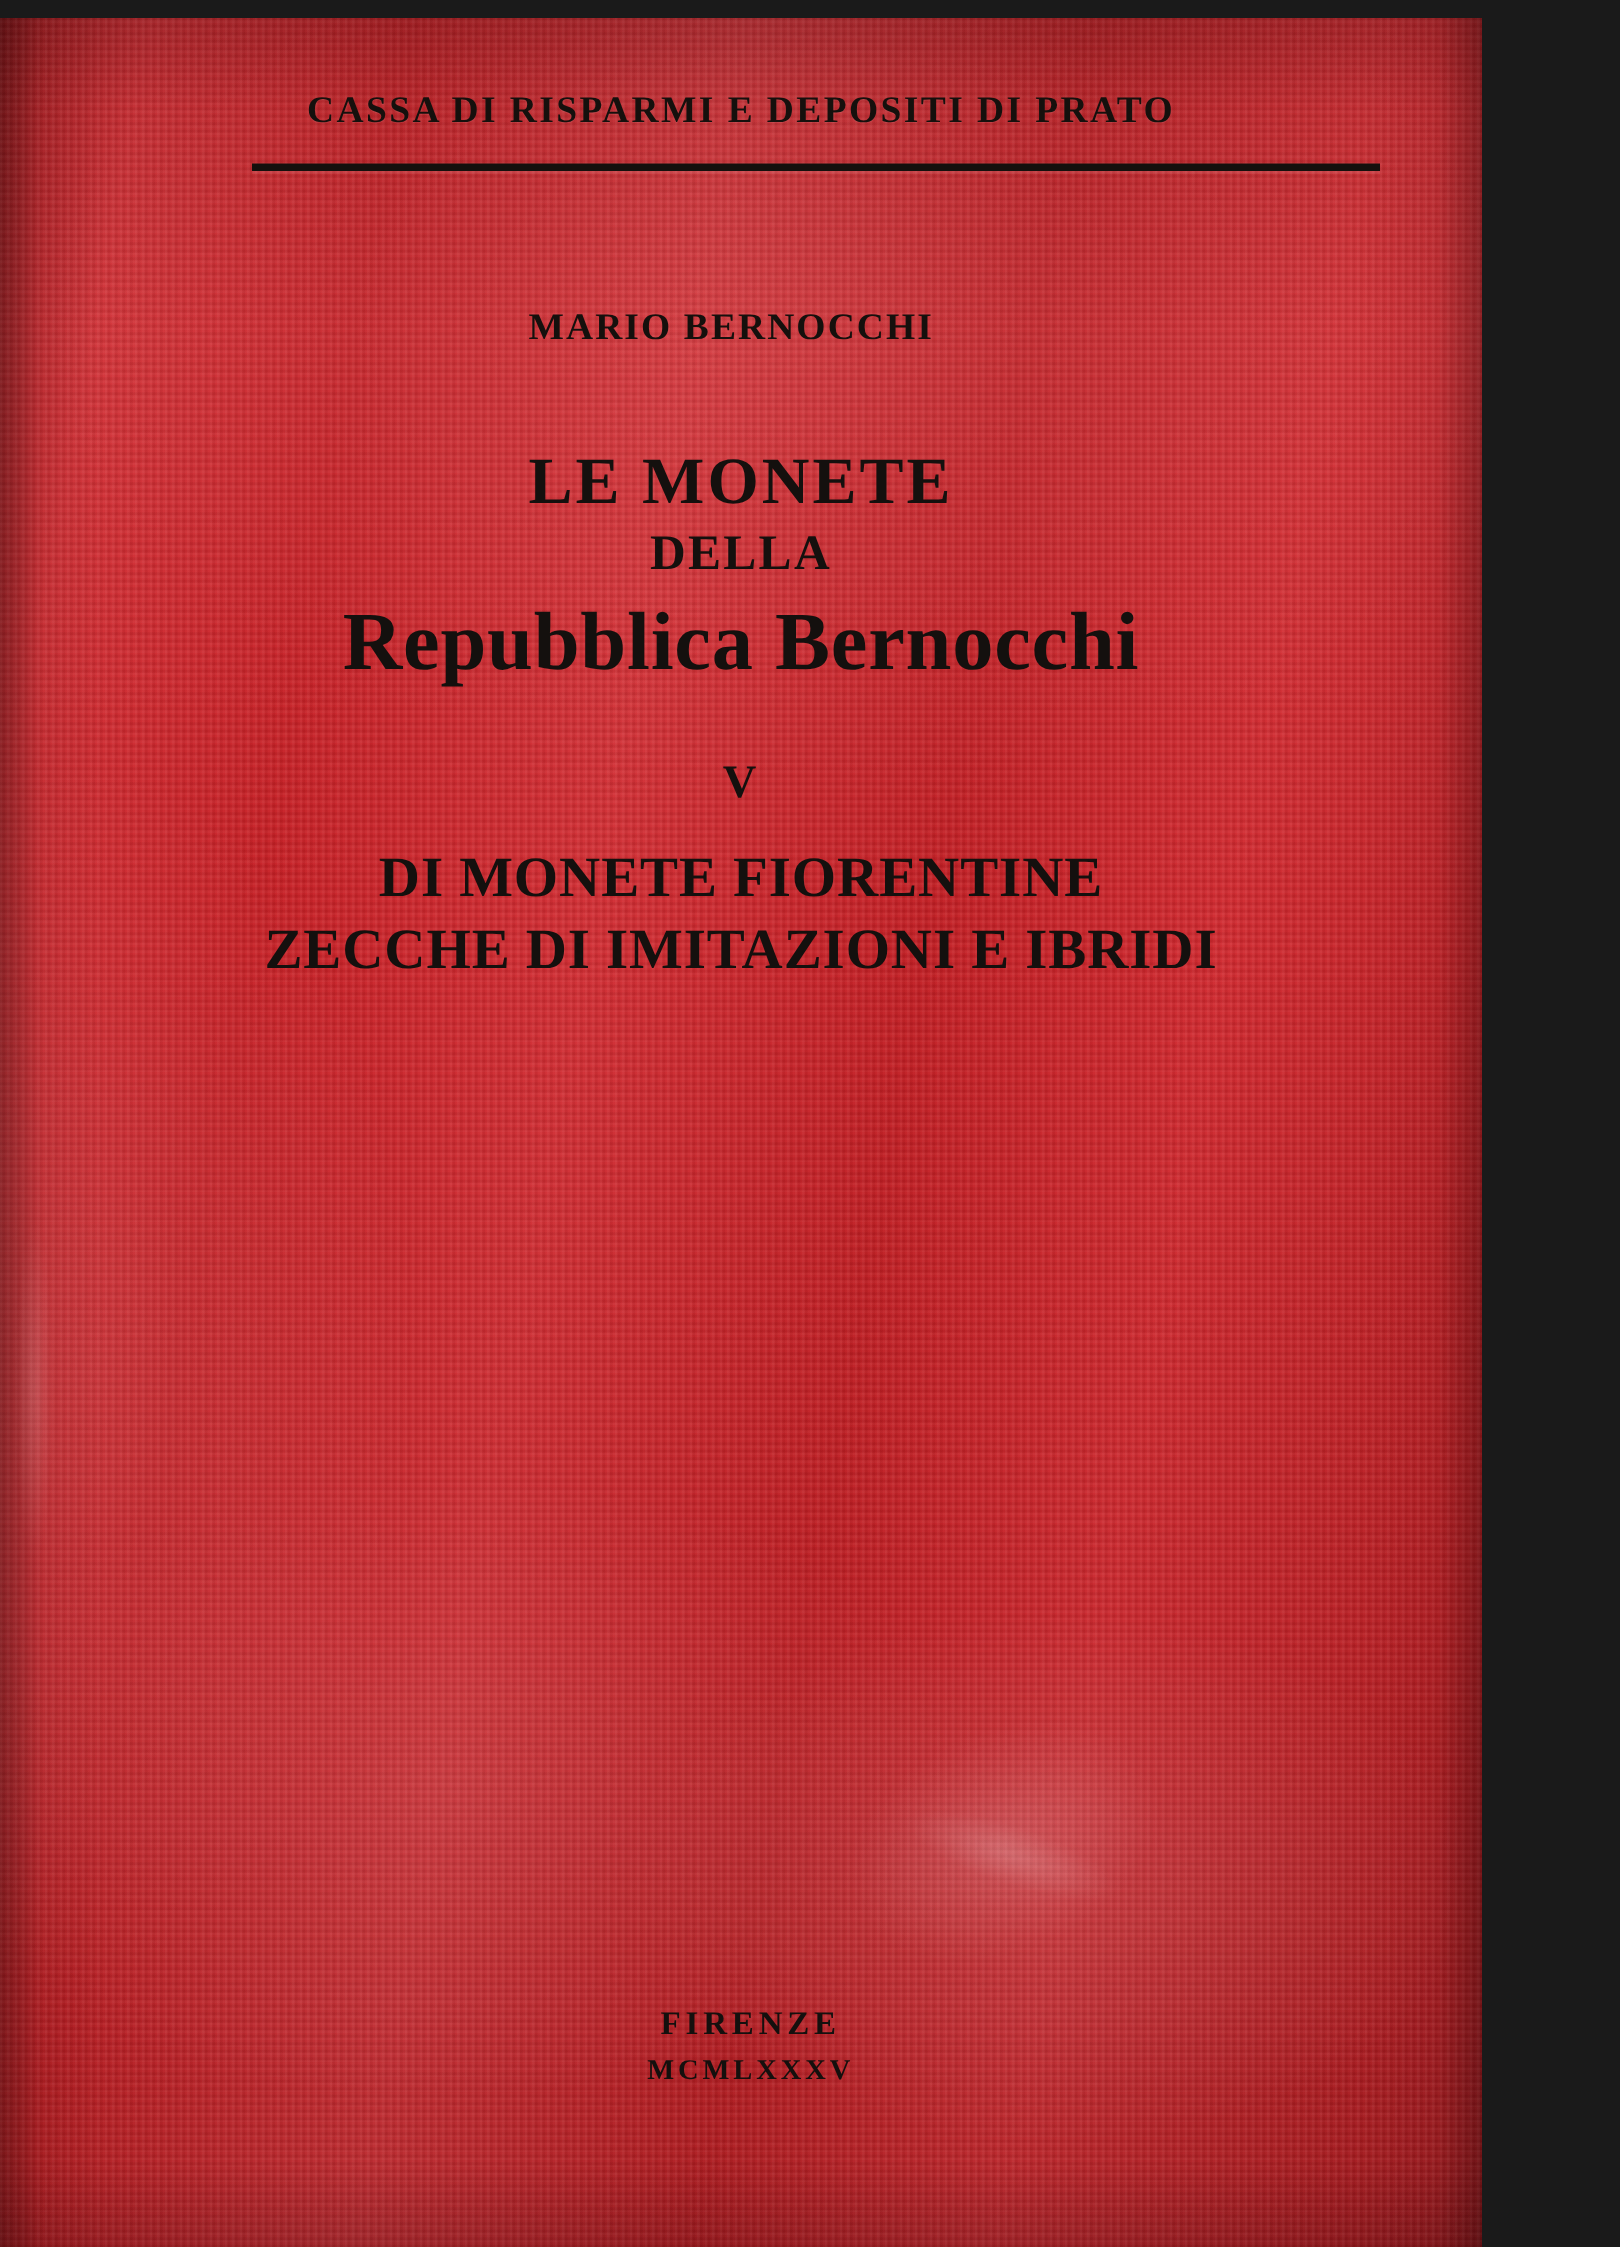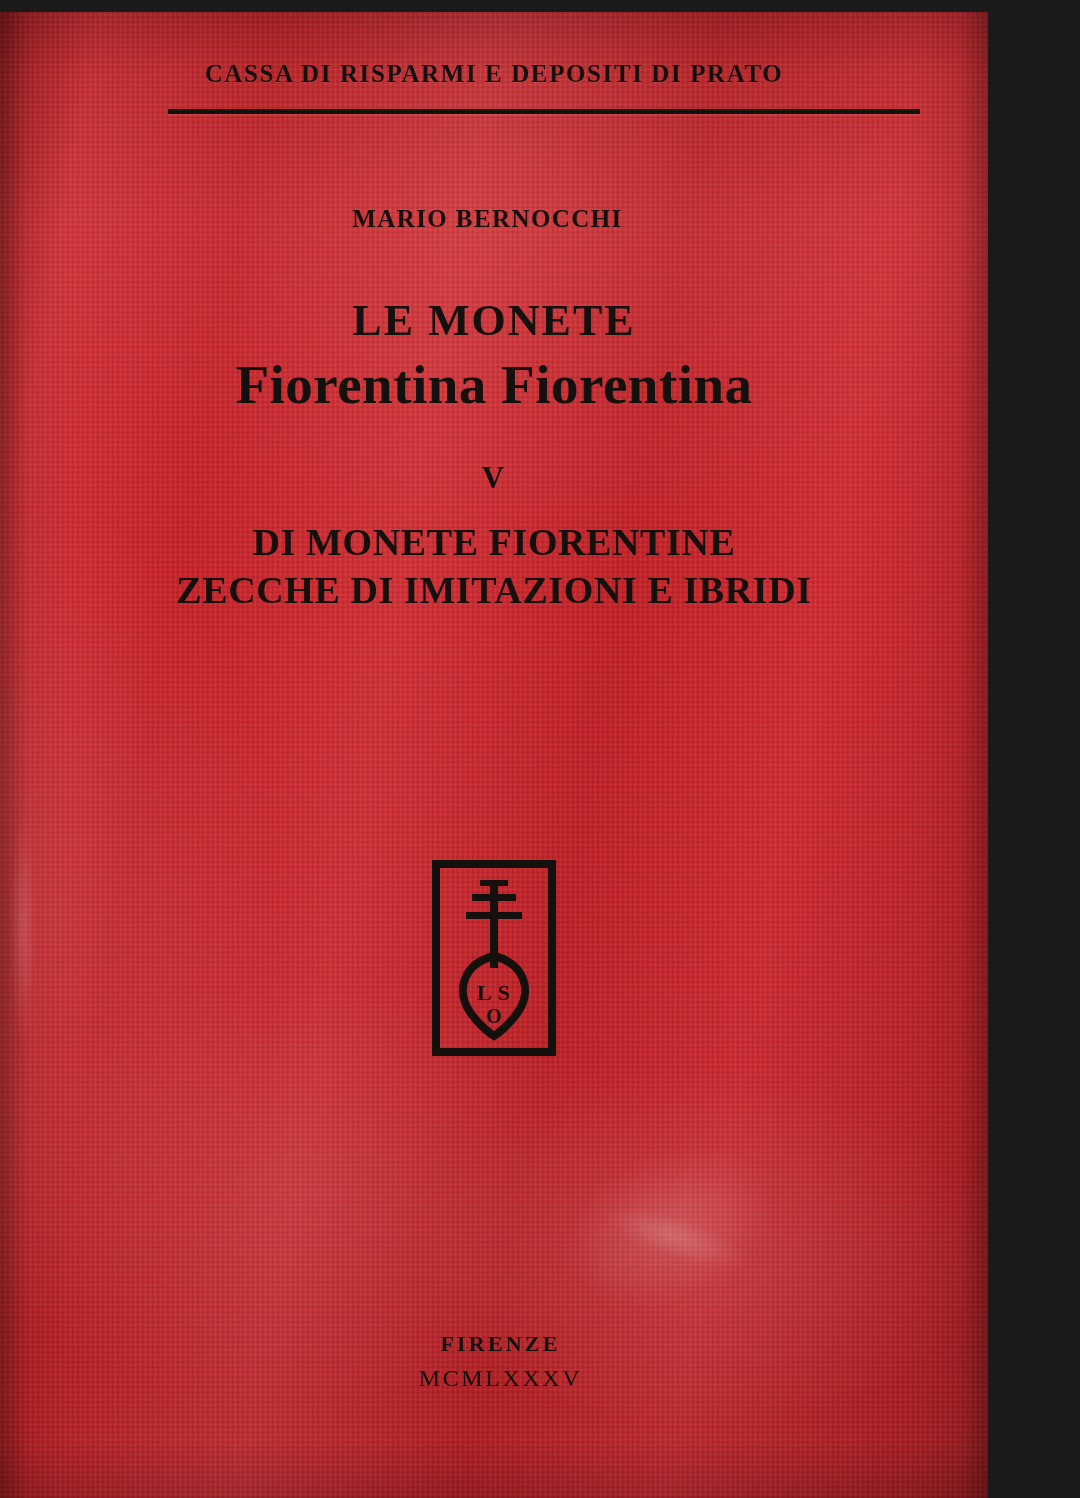--- a/index.html
+++ b/index.html
@@ -180,23 +180,23 @@
     text-transform: uppercase;
   }
   .imprint-name {
     font-size: 37px;
     letter-spacing: 1.2px;
     font-weight: bold;
     text-transform: uppercase;
     margin-top: 7px;
   }
   .imprint-year {
-    font-size: 24px;
+    font-size: 19px;
     letter-spacing: 2.6px;
-    font-weight: normal;
+    font-weight: bold;
     text-transform: uppercase;
     margin-top: 8px;
   }
 
   
   .scuff {
     position: absolute;
     pointer-events: none;
     z-index: 2;
     background: radial-gradient(ellipse at center, rgba(255,255,255,0.13), rgba(255,255,255,0) 70%);
@@ -218,44 +218,29 @@
   <div class="content">
 
     <div class="publisher-top">Cassa di Risparmi e Depositi di Prato</div>
 
     <div class="top-rule"></div>
 
     <div class="author">Mario Bernocchi</div>
 
     <div class="title-block">
       <div class="title-line-1">Le Monete</div>
-      <div class="title-line-2">Fiorentina Fiorentina</div>
+      <div class="title-della">della</div>
+      <div class="title-line-2">Repubblica Bernocchi</div>
       <div class="volume">V</div>
       <div class="subtitle">
         <div>di monete fiorentine</div>
         <div>Zecche di imitazioni e ibridi</div>
       </div>
     </div>
 
-    <div class="device">
-      <svg width="124" height="196" viewBox="0 0 124 196">
-        <rect x="4" y="4" width="116" height="188" fill="none" stroke="#14100d" stroke-width="8"></rect>
-
-        <rect x="58" y="24" width="8" height="84" fill="#14100d"></rect>
-
-        <rect x="40" y="34" width="44" height="7" fill="#14100d"></rect>
-        <rect x="34" y="52" width="56" height="7" fill="#14100d"></rect>
-
-        <rect x="48" y="20" width="28" height="6" fill="#14100d"></rect>
-
-        <path d="M62 96 C 30 104, 24 132, 38 152 C 48 167, 62 176, 62 176 C 62 176, 76 167, 86 152 C 100 132, 94 104, 62 96 Z" fill="none" stroke="#14100d" stroke-width="8"></path>
-        <text x="62" y="140" text-anchor="middle" font-family="Liberation Serif, serif" font-size="22" font-weight="bold" fill="#14100d" letter-spacing="1">L S</text>
-        <text x="62" y="163" text-anchor="middle" font-family="Liberation Serif, serif" font-size="20" font-weight="bold" fill="#14100d">O</text>
-      </svg>
-    </div>
 
     <div class="imprint">
       <div class="imprint-city">Firenze</div>
       <div class="imprint-year">MCMLXXXV</div>
     </div>
 
   </div>
 </div>
 
 </body></html>

